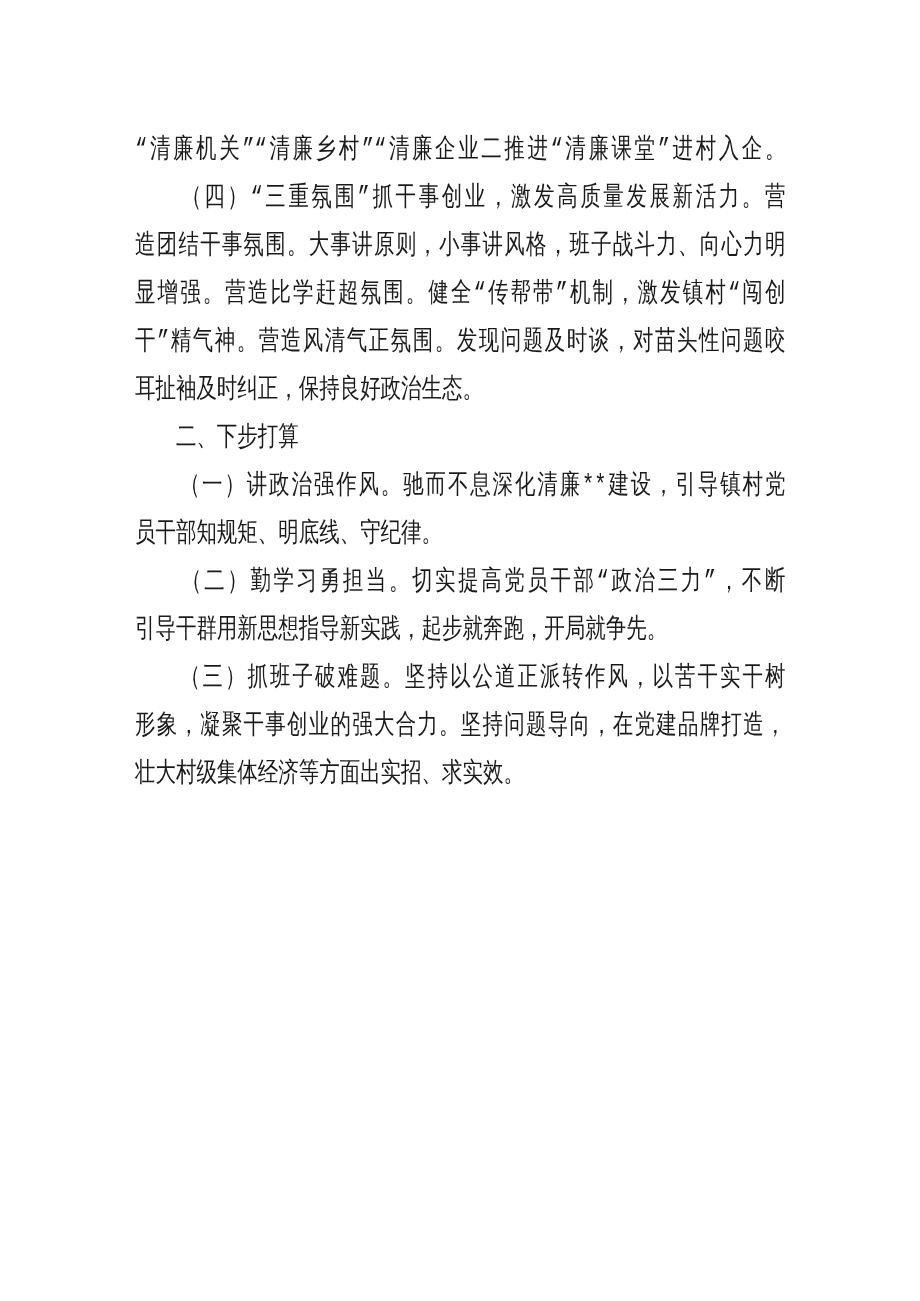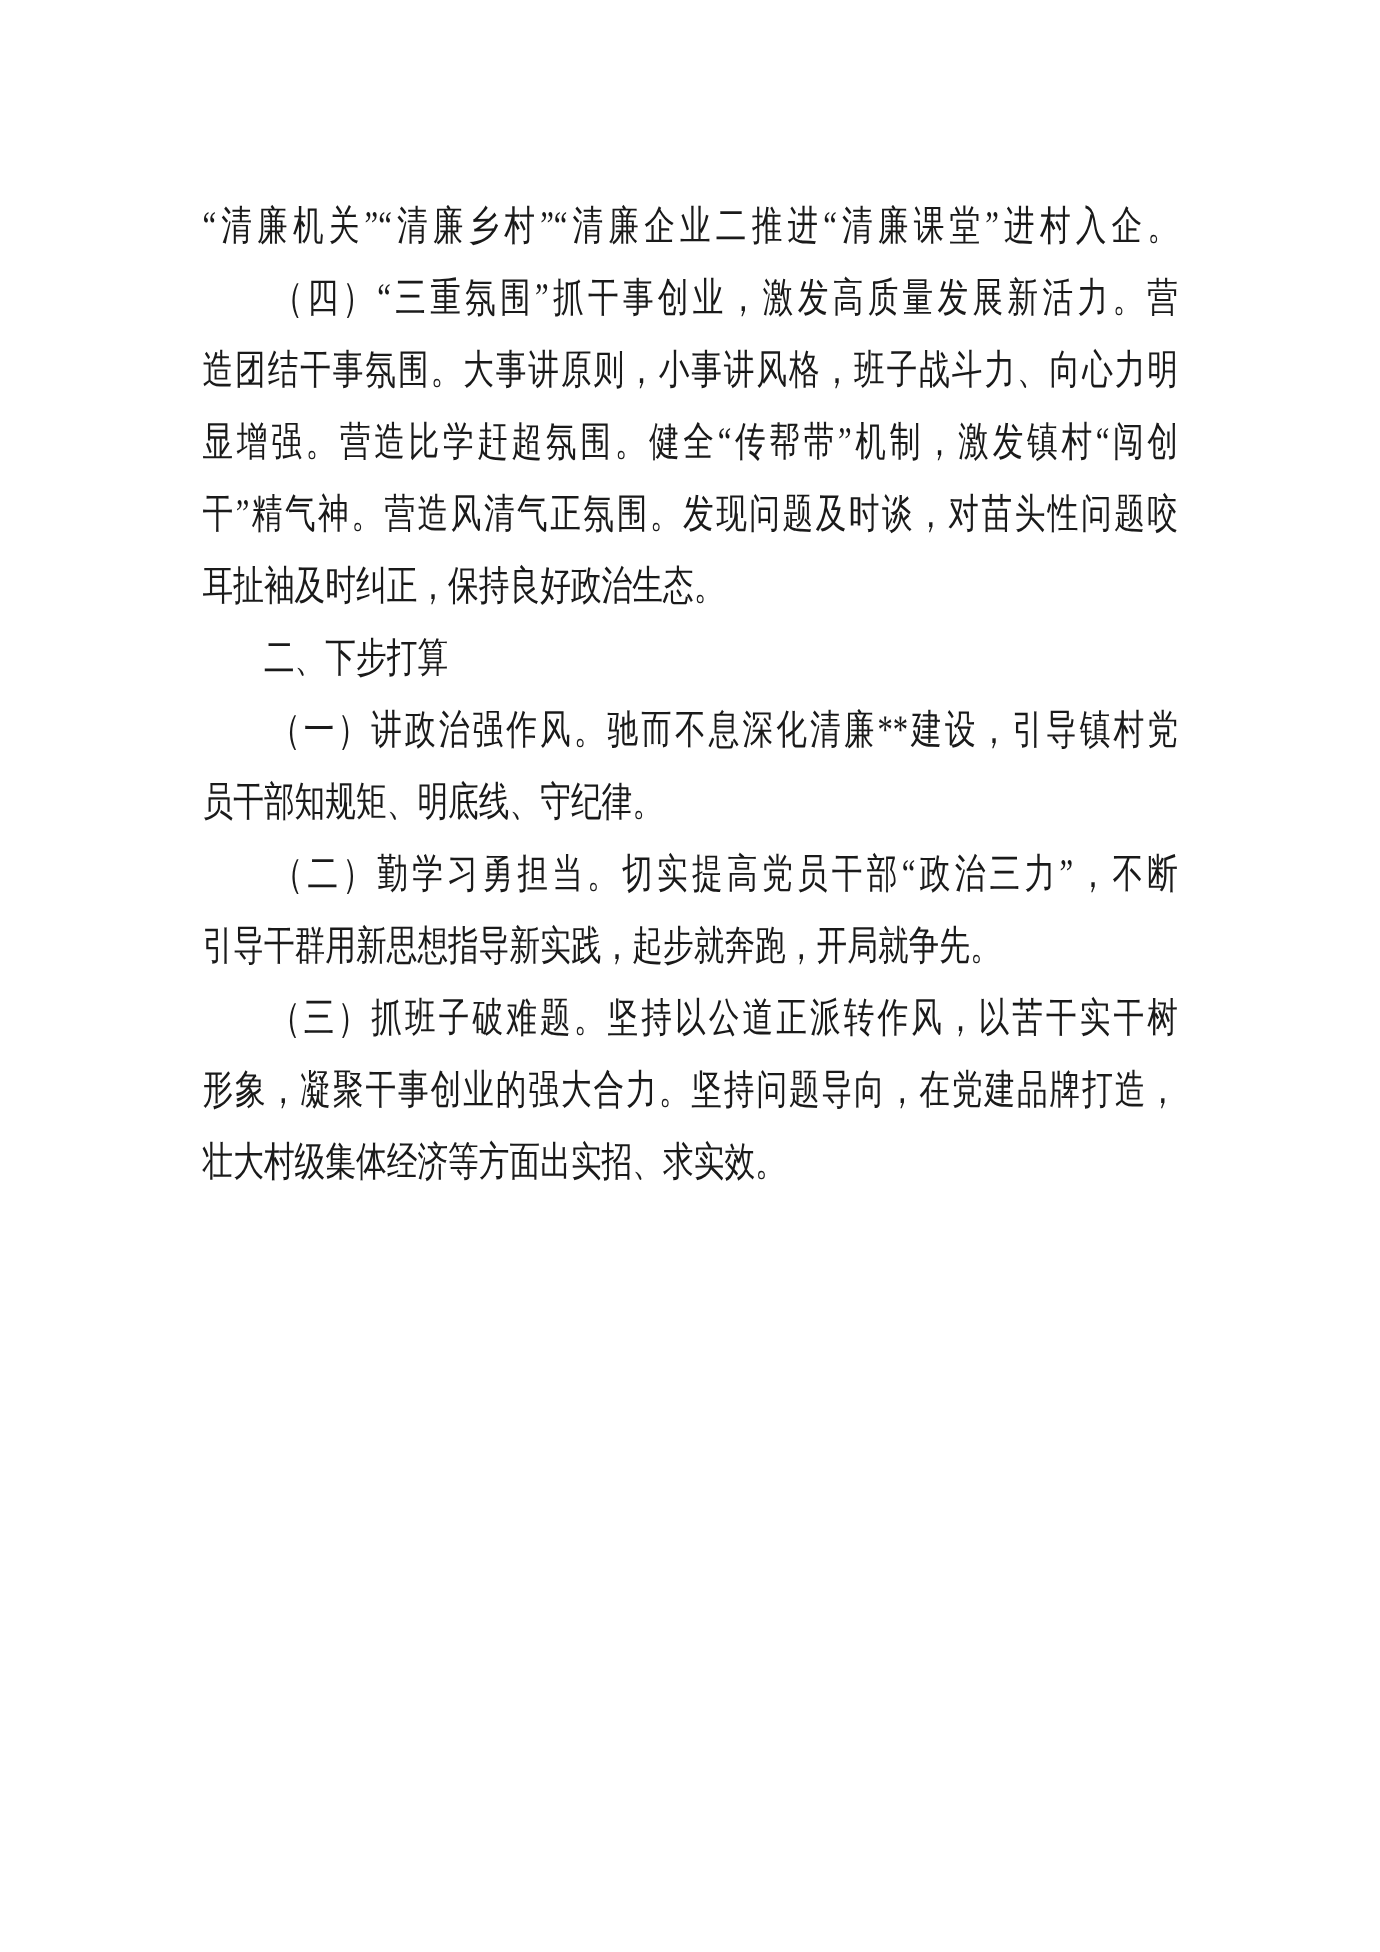--- a/index.html
+++ b/index.html
@@ -8,20 +8,21 @@
     height: 1301px;
     background: #ffffff;
     font-family: "Liberation Serif", "DejaVu Serif", serif;
   }
   .page {
     position: relative;
     width: 920px;
     height: 1301px;
     background: #ffffff;
     overflow: hidden;
+    font-family: Liberation Mono, monospace;
   }
   .textblock {
     position: absolute;
     left: 135px;
     top: 126px;
     width: 660px;
   }
   .line {
     width: 858px;              
     height: 48px;

